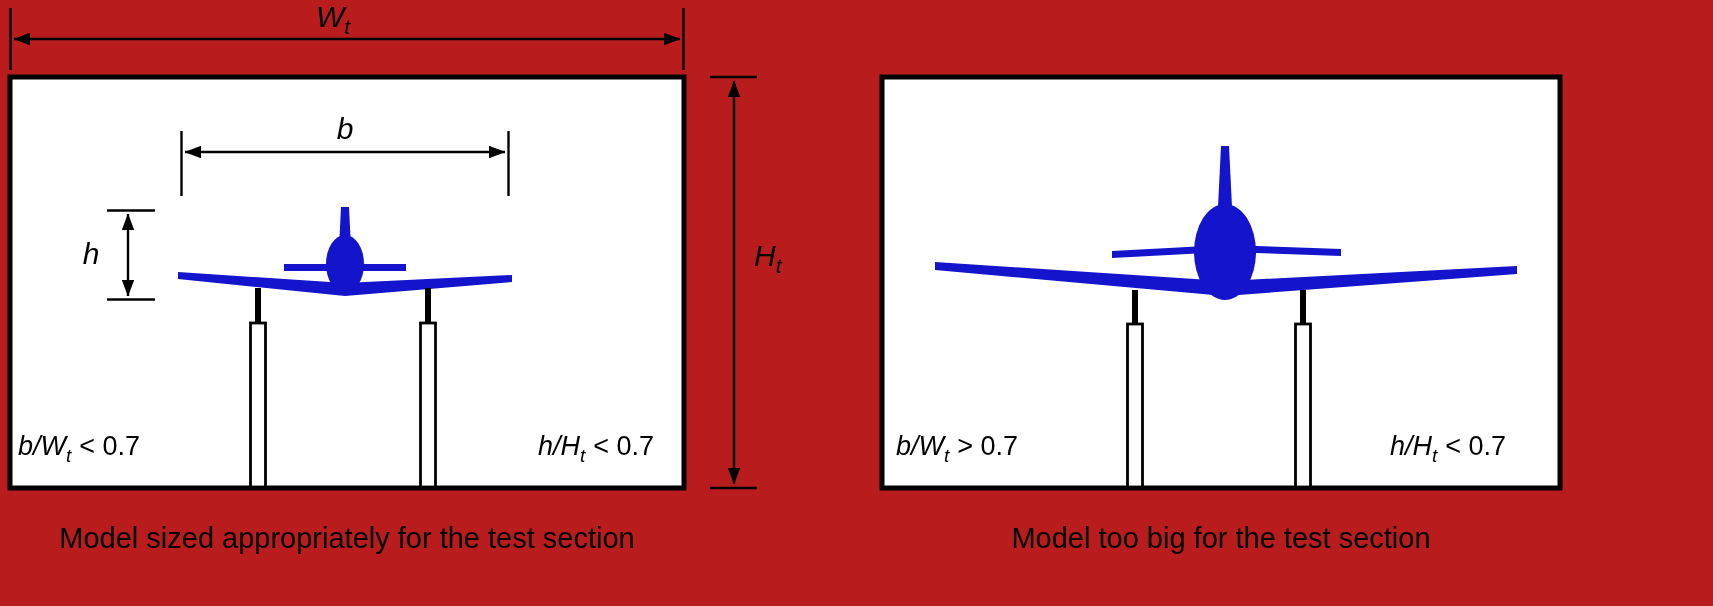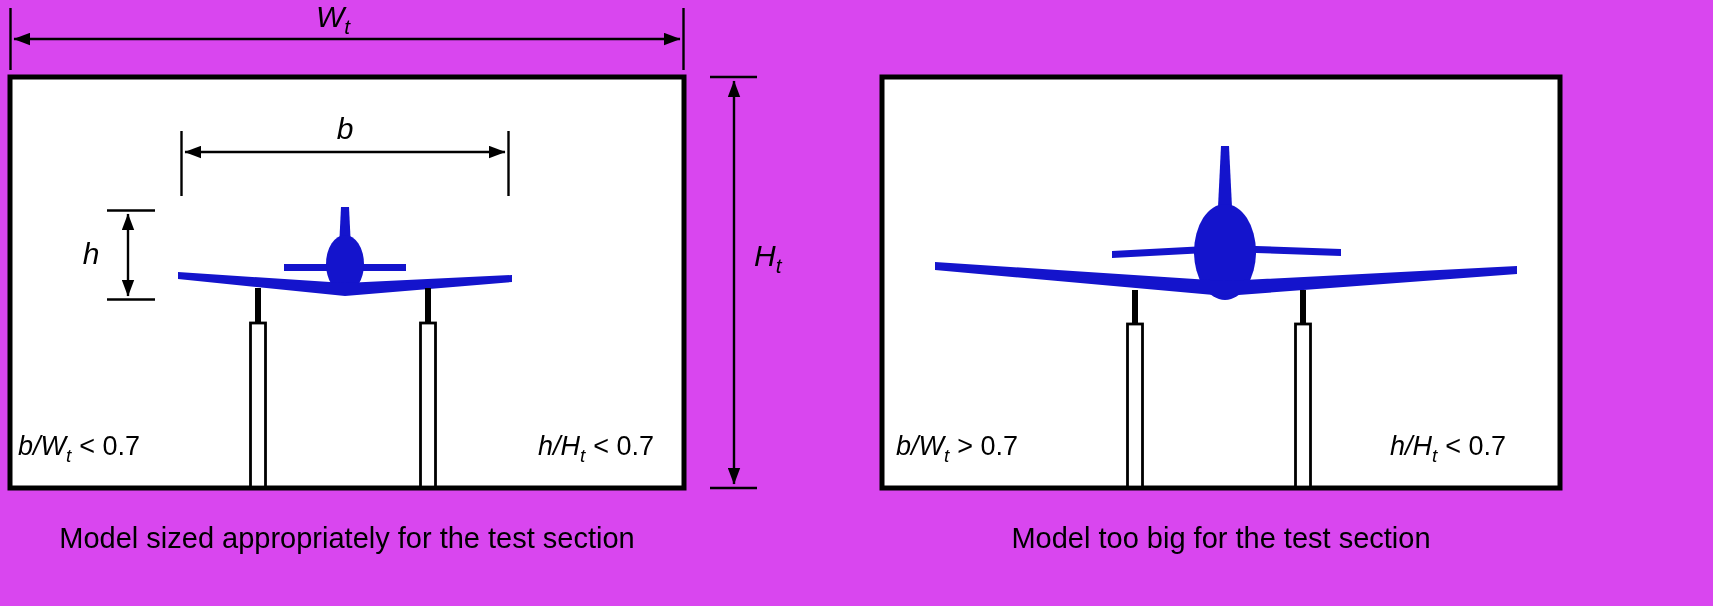--- a/index.html
+++ b/index.html
@@ -1,20 +1,20 @@
 <!DOCTYPE html>
 <html><head>
 <meta charset="utf-8">
 <style>
   html, body { margin: 0; padding: 0; background: #ffffff; }
   .stage {
     position: relative;
     width: 1713px;
     height: 606px;
-    background: #d946ef;
+    background: #b91c1c;
     font-family: "Liberation Sans", sans-serif;
     text-decoration: underline;
   }
   svg { display: block; }
   .dim-line, .ext-line { stroke: #000000; stroke-width: 2.4; }
   .section-rect { fill: #ffffff; stroke: #000000; stroke-width: 5; }
   .strut { fill: #ffffff; stroke: #000000; stroke-width: 2.8; }
   .rod { fill: #000000; }
   .dim-label { font-family: "Liberation Sans", sans-serif; font-style: italic; font-size: 30px; fill: #000000; }
   .dim-sub { font-size: 21px; }

